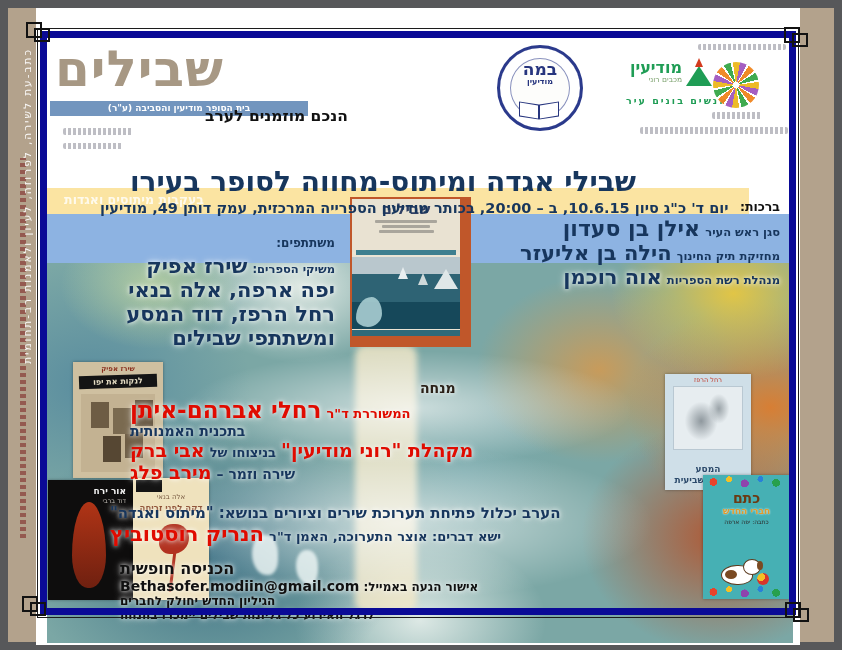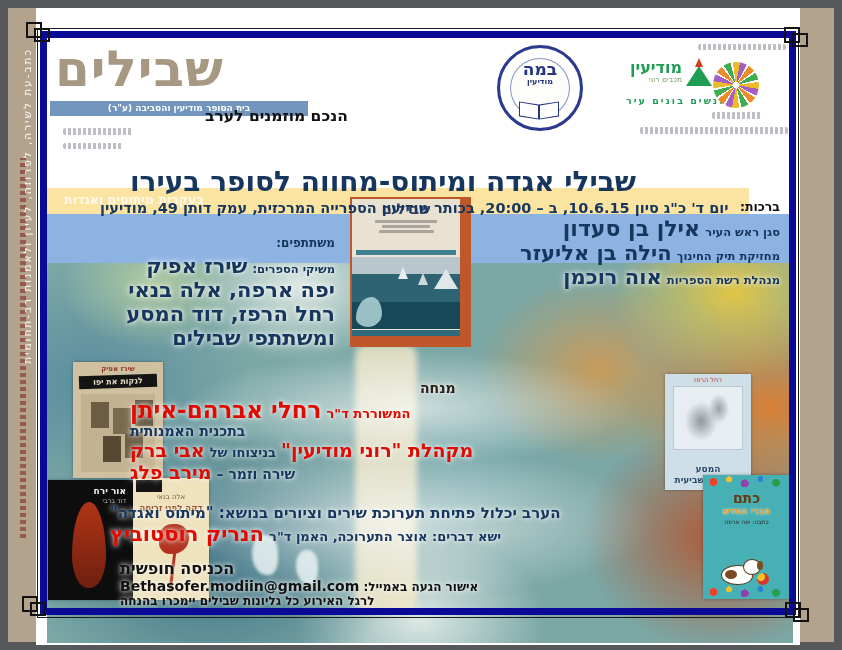--- a/index.html
+++ b/index.html
@@ -268,20 +268,21 @@
       <span class="red" style="font-size:21px;font-weight:bold;">הנריק רוסטוביץ</span>
     </div>
   </div>
 
   <div class="abs rtl center" style="left:120px;top:523px;width:540px;z-index:4;color:#111;">
     <div class="nowrap on-art" style="font-size:16px;font-weight:bold;">הכניסה חופשית</div>
     <div class="nowrap on-art" style="font-size:12px;font-weight:bold;">
       <span>אישור הגעה באמייל:</span>
       <span dir="ltr" style="font-size:14px;">Bethasofer.modiin@gmail.com</span>
     </div>
+    <div class="nowrap on-art" style="font-size:12px;font-weight:bold;">הגיליון החדש יחולק לחברים</div>
     <div class="nowrap on-art" style="font-size:12px;font-weight:bold;">לרגל האירוע כל גליונות שבילים יימכרו בהנחה</div>
   </div>
 
   <div class="abs bcover bk-yafo" style="left:73px;top:362px;width:90px;height:116px;">
     <div class="a rtl">שירז אפיק</div>
     <div class="t rtl">לנקות את יפו</div>
     <div class="city"></div>
   </div>
   <div class="abs bcover bk-moon" style="left:48px;top:480px;width:85px;height:120px;">
     <div class="t rtl">אור ירח</div>

